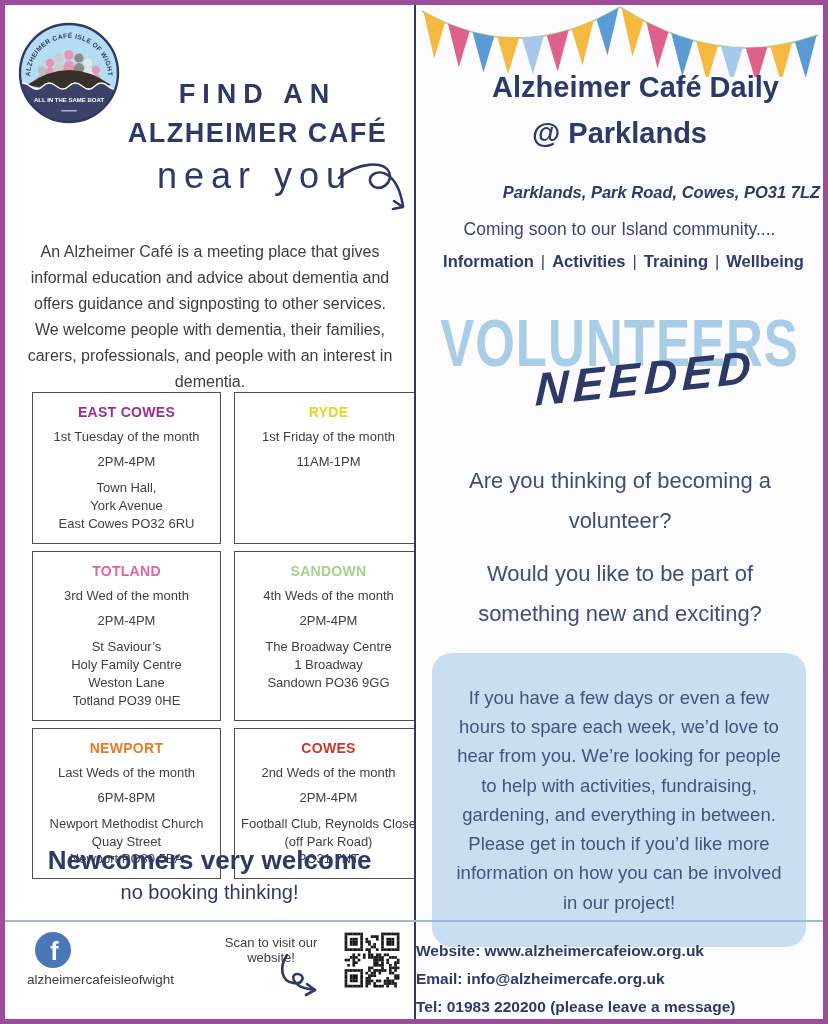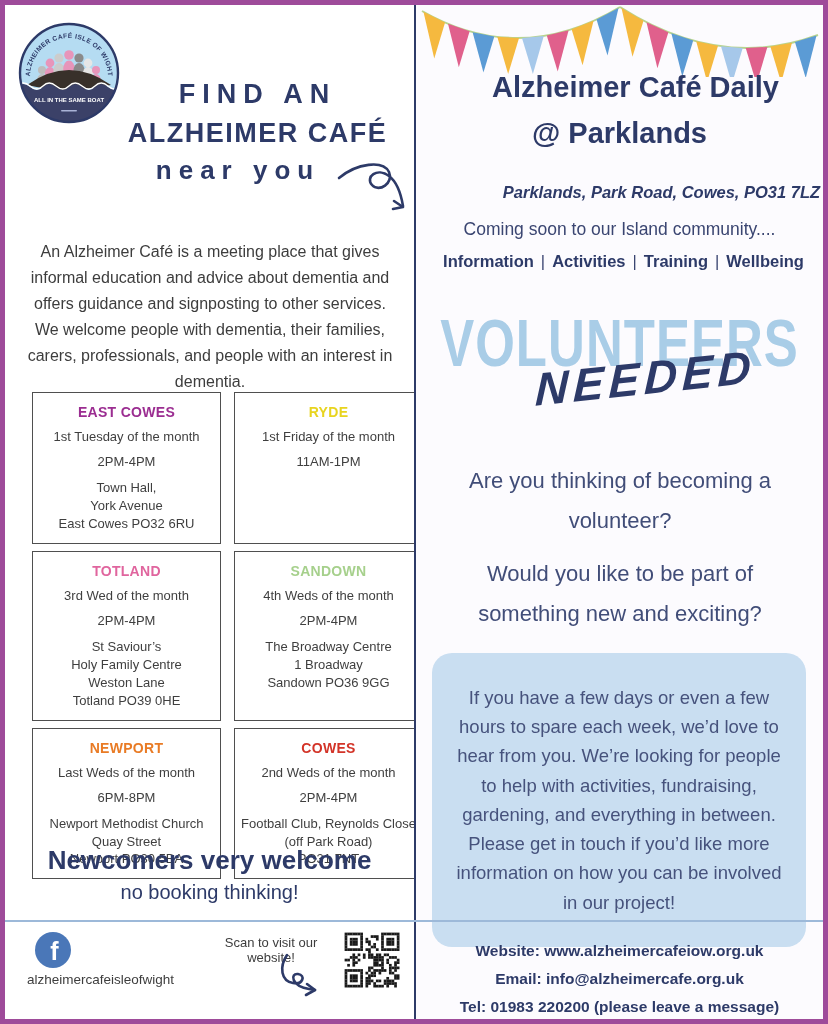--- a/index.html
+++ b/index.html
@@ -12,22 +12,22 @@
   .col-left{left:0;width:409px;background:#ffffff;}
   .col-right{left:411px;width:407px;background:#fcfbfe;}
   .col-divider{position:absolute;left:409px;top:0;width:2px;height:1014px;background:var(--navy,#2d3a68);}
   .footer-divider{position:absolute;left:0;top:915px;width:818px;height:2px;background:var(--divider,#9db9d9);z-index:5;}
 
   
   .logo-wrap{position:absolute;left:12px;top:16px;width:104px;height:104px;}
   .headline{position:absolute;left:100px;top:70px;width:305px;text-align:center;line-height:1.45;}
   .headline .l1{font-size:27px;font-weight:bold;letter-spacing:7px;}
   .headline .l2{font-size:27px;font-weight:bold;letter-spacing:1.5px;}
-  .nearyou{position:absolute;left:118px;top:150px;width:230px;text-align:center;
-    font-size:26px;font-weight:700;letter-spacing:7px;}
+  .nearyou{position:absolute;left:118px;top:150px;width:230px;text-align:right;
+    font-size:36px;font-weight:400;letter-spacing:7px;}
   .nearyou-arrow{position:absolute;left:332px;top:155px;}
   .intro{position:absolute;left:15px;top:234px;width:380px;text-align:center;
     font-size:16px;line-height:1.62;color:#3d3d3d;}
   .cafe-grid{position:absolute;left:27px;top:387px;width:391px;
     display:grid;grid-template-columns:1fr 1fr;gap:7px 13px;}
   .cafe-box{border:1.3px solid #4f4f4f;background:#fff;text-align:center;
     padding:9px 4px 10px;min-height:126px;}
   .cafe-name{font-size:14px;font-weight:bold;letter-spacing:.3px;margin:2px 0 9px;}
   .cafe-when,.cafe-time{font-size:13px;color:#3f3f3f;margin-bottom:10px;}
   .cafe-venue{font-size:13px;color:#3f3f3f;line-height:1.38;}
@@ -59,21 +59,21 @@
   .needed{position:absolute;left:26px;top:346px;width:407px;text-align:center;
     font-size:46px;font-weight:bold;font-style:italic;letter-spacing:5px;
     transform:rotate(-6deg) skewX(-8deg);z-index:2;}
   .r-q{position:absolute;left:24px;width:360px;text-align:center;
     font-size:22px;line-height:1.8;color:#414d78;}
   .r-q.q1{top:456px;}
   .r-q.q2{top:549px;}
   .blue-box{position:absolute;left:16px;top:648px;width:374px;box-sizing:border-box;
     background:var(--box-bg,#c9def1);border-radius:20px;padding:30px 16px;
     font-size:18.5px;line-height:1.58;color:#46527c;text-align:center;}
-  .r-footer{position:absolute;left:0;top:932px;width:407px;text-align:center;
+  .r-footer{position:absolute;left:0;top:932px;width:407px;
     font-size:15.5px;font-weight:bold;line-height:1.8;}
   .arrow-stroke{stroke:var(--navy,#2d3a68);stroke-width:2.6;fill:none;
     stroke-linecap:round;stroke-linejoin:round;}
 </style>
 </head>
 <body>
 
 <div class="page">
 
   <div class="col col-left">

